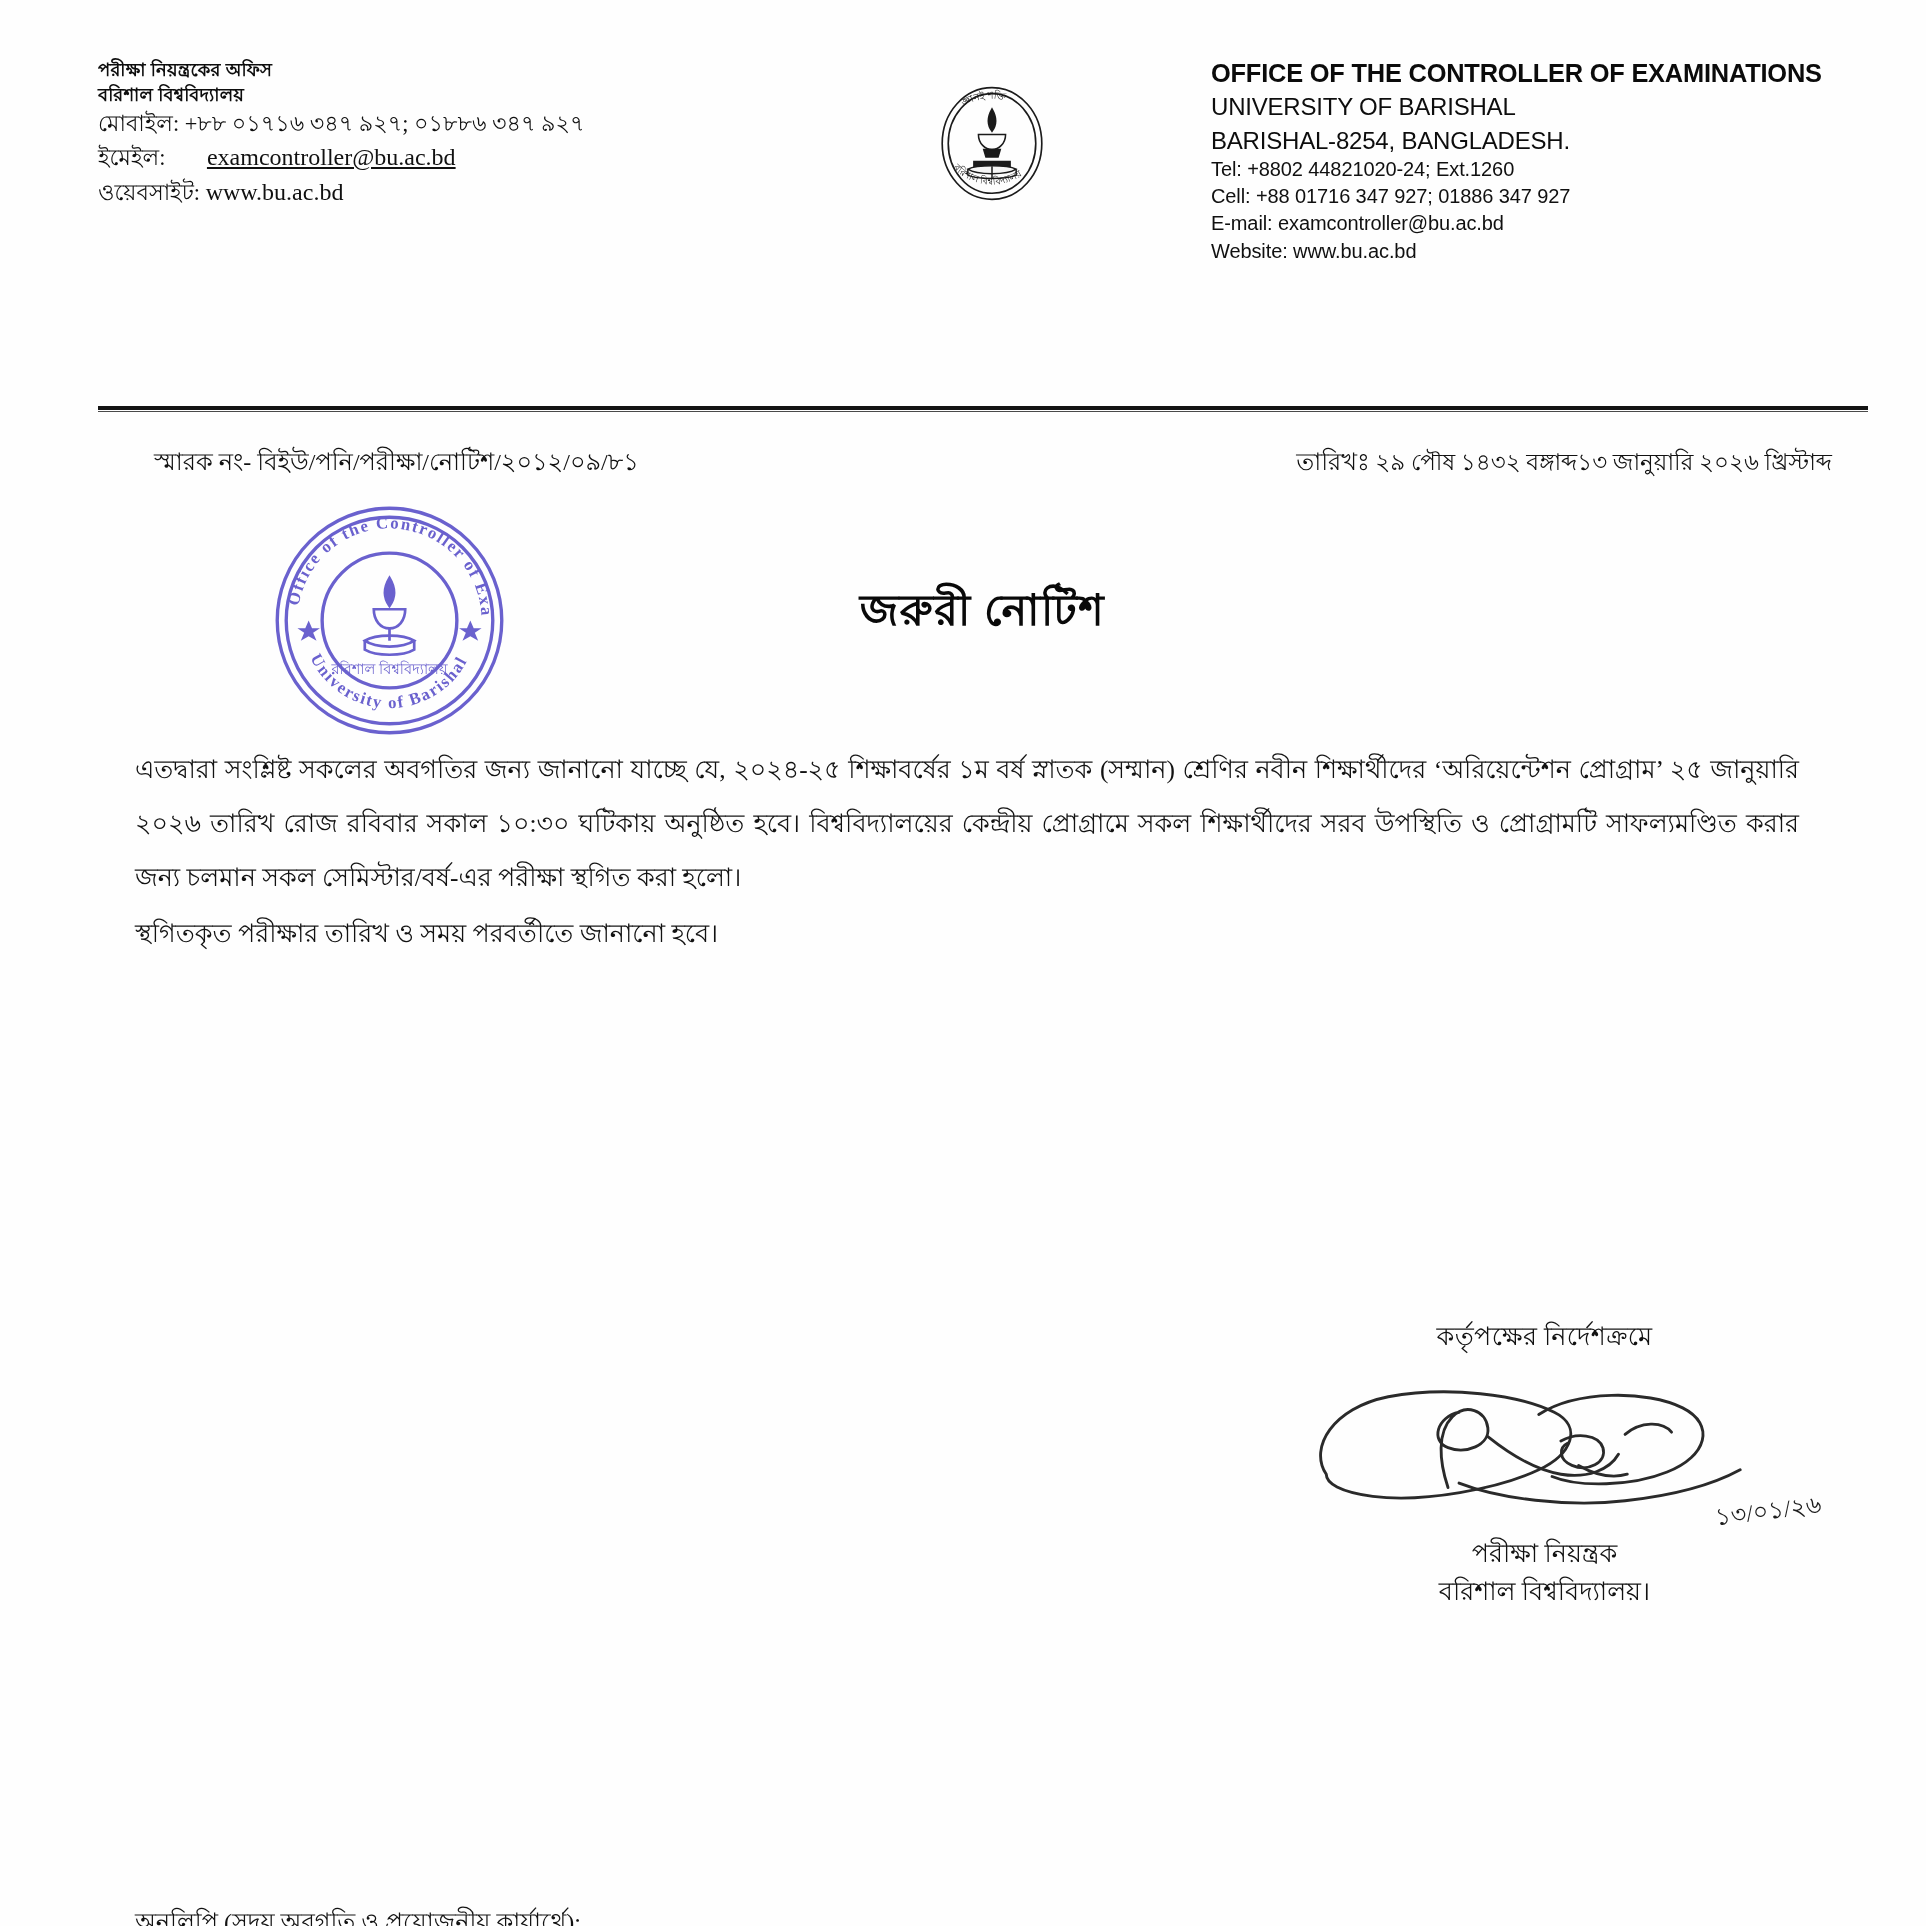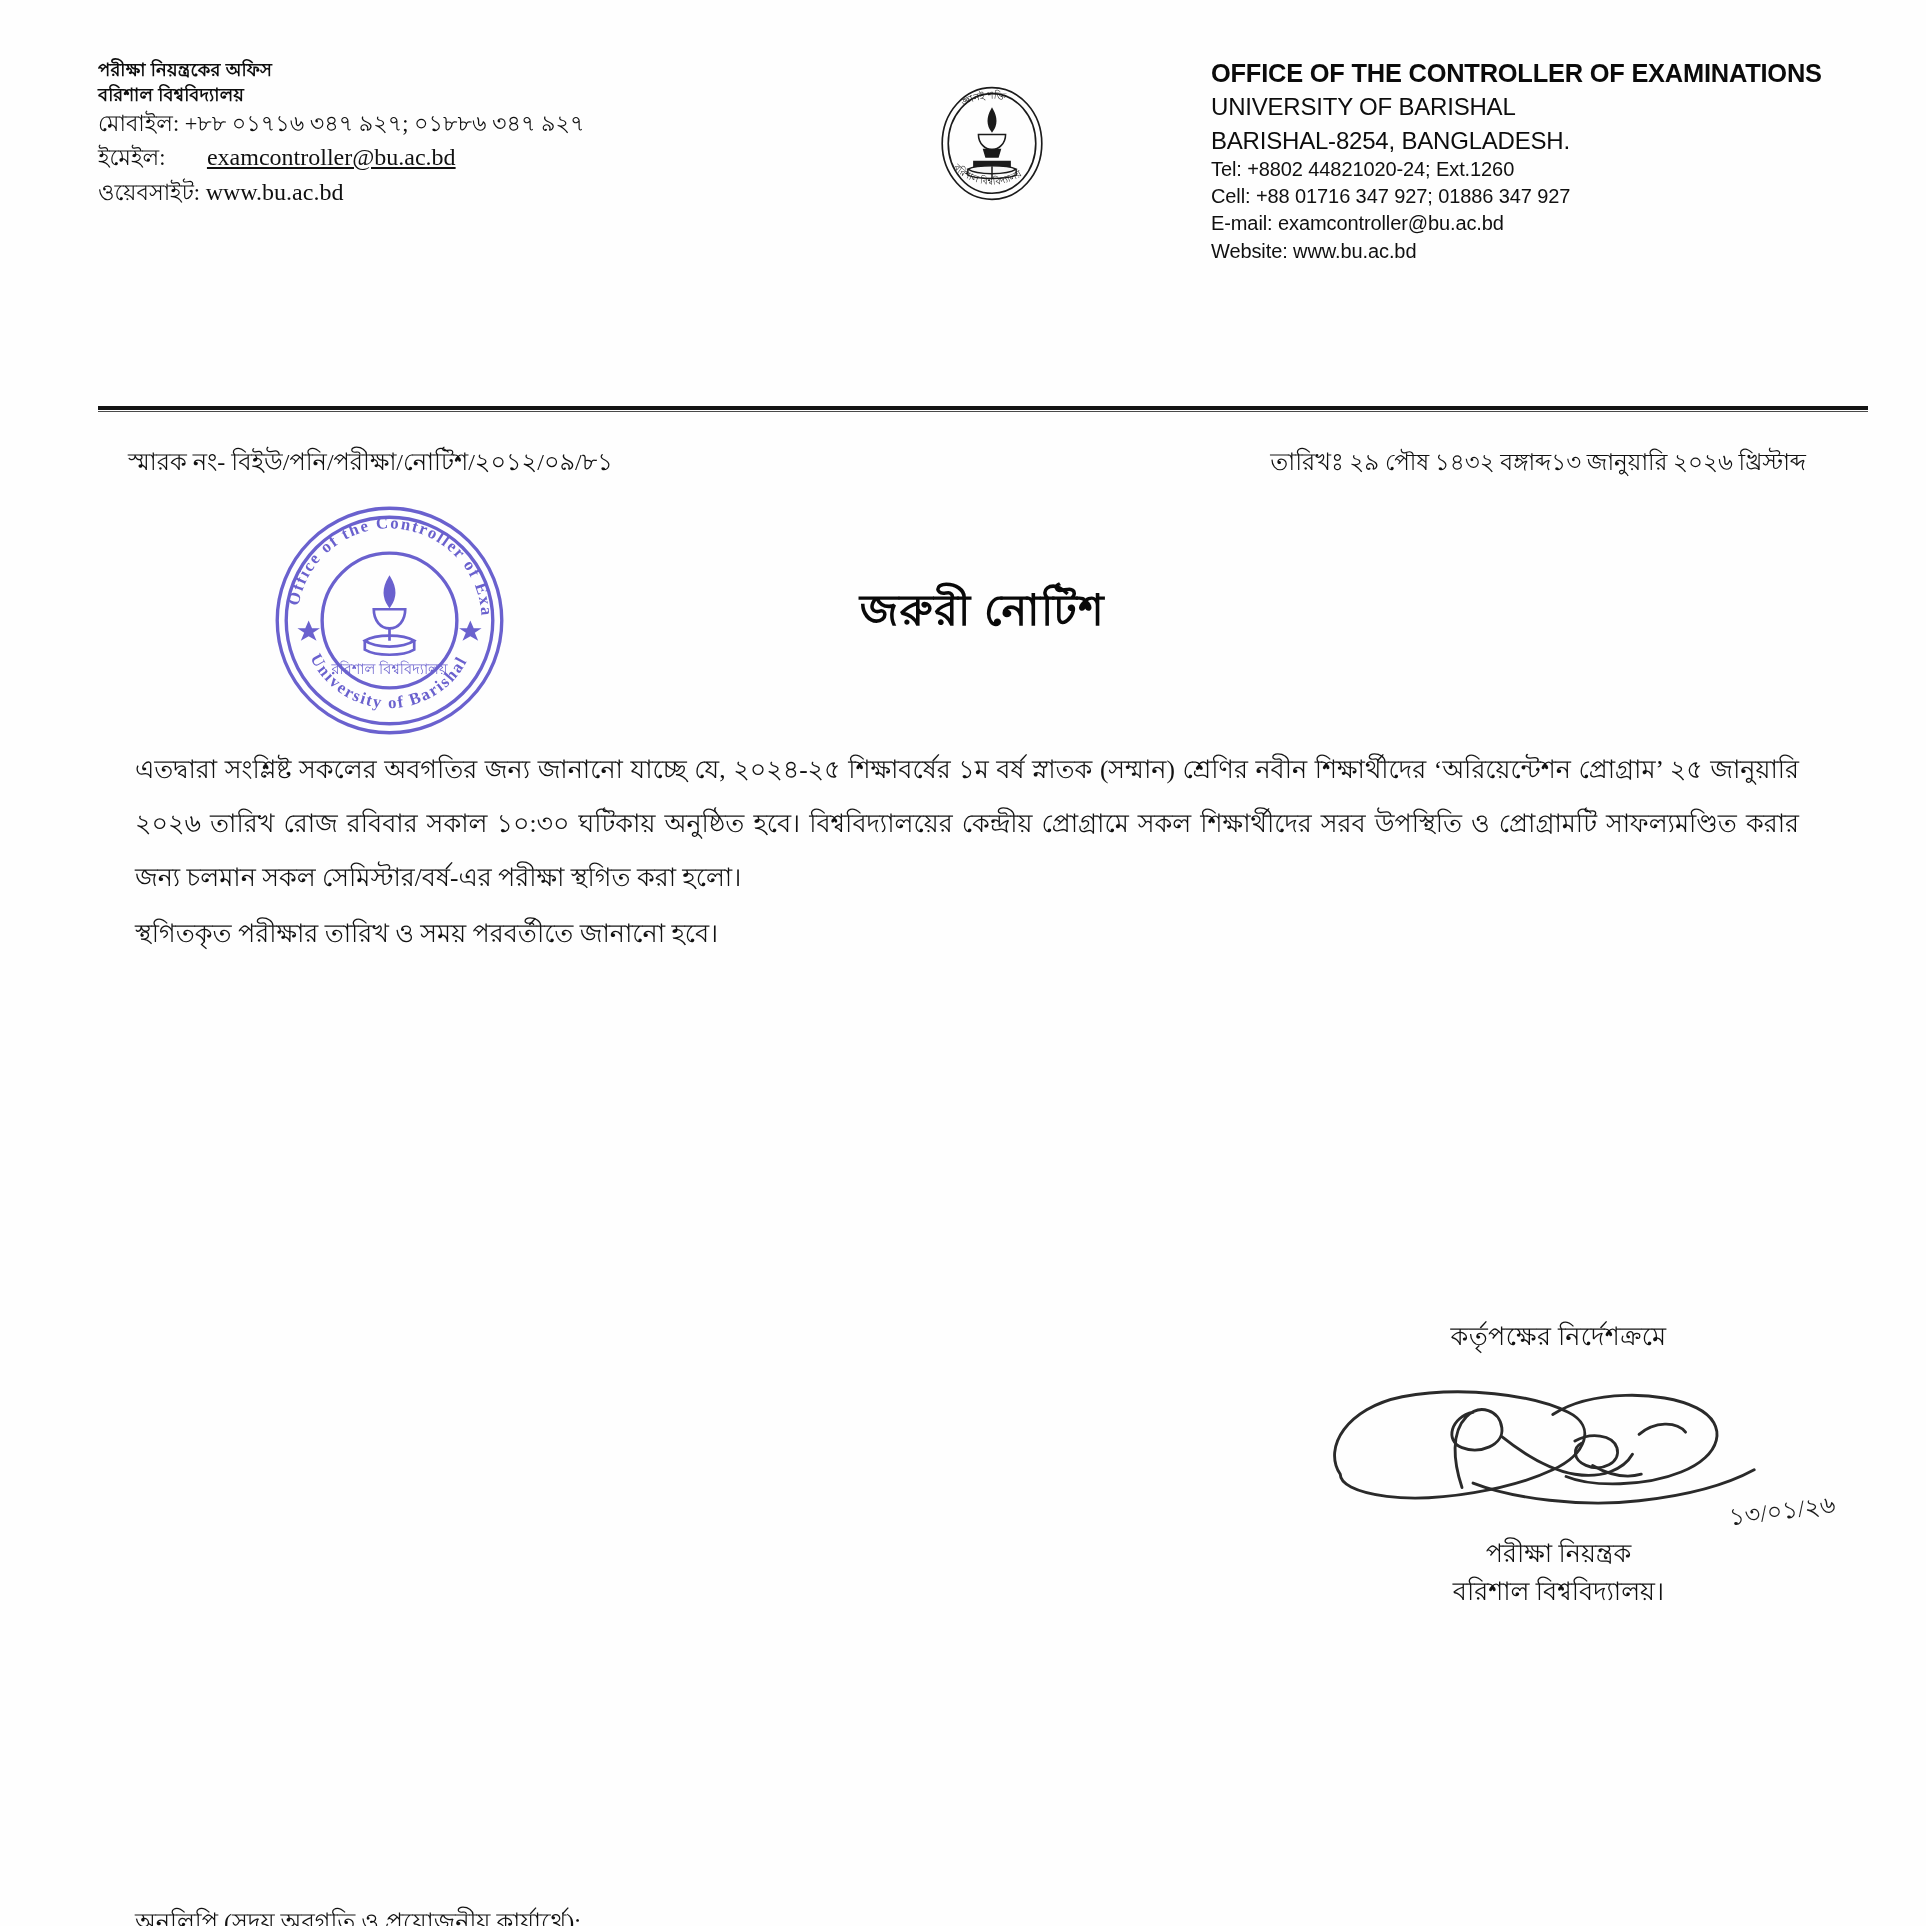--- a/index.html
+++ b/index.html
@@ -97,21 +97,21 @@
     content: "";
     position: absolute;
     left: 0; top: 5px;
     width: 100%; height: 0.8px;
     background: #4a4a4a;
   }
 
   
   .memo-row {
     position: absolute;
-    left: 86px;
+    left: 112px;
     top: 443px;
     width: 1770px;
     display: flex;
     justify-content: space-between;
     align-items: flex-end;
   }
   .memo-no {
     font-family: "Liberation Serif", "DejaVu Serif", serif;
     font-size: 24px;
     padding-left: 42px;
@@ -184,21 +184,21 @@
     line-height: 2.12;
     text-align: justify;
     color: #121212;
   }
   .body-text p { margin: 0; }
   .body-text p + p { margin-top: 2.3px; }
 
   
   .sig-wrap {
     position: absolute;
-    right: 156px;
+    right: 170px;
     top: 1317px;
     width: 501px;
     text-align: center;
   }
   .sig-order {
     font-family: "Liberation Serif", "DejaVu Serif", serif;
     font-size: 25.4px;
     color: #111;
     letter-spacing: 0.4px;
   }

